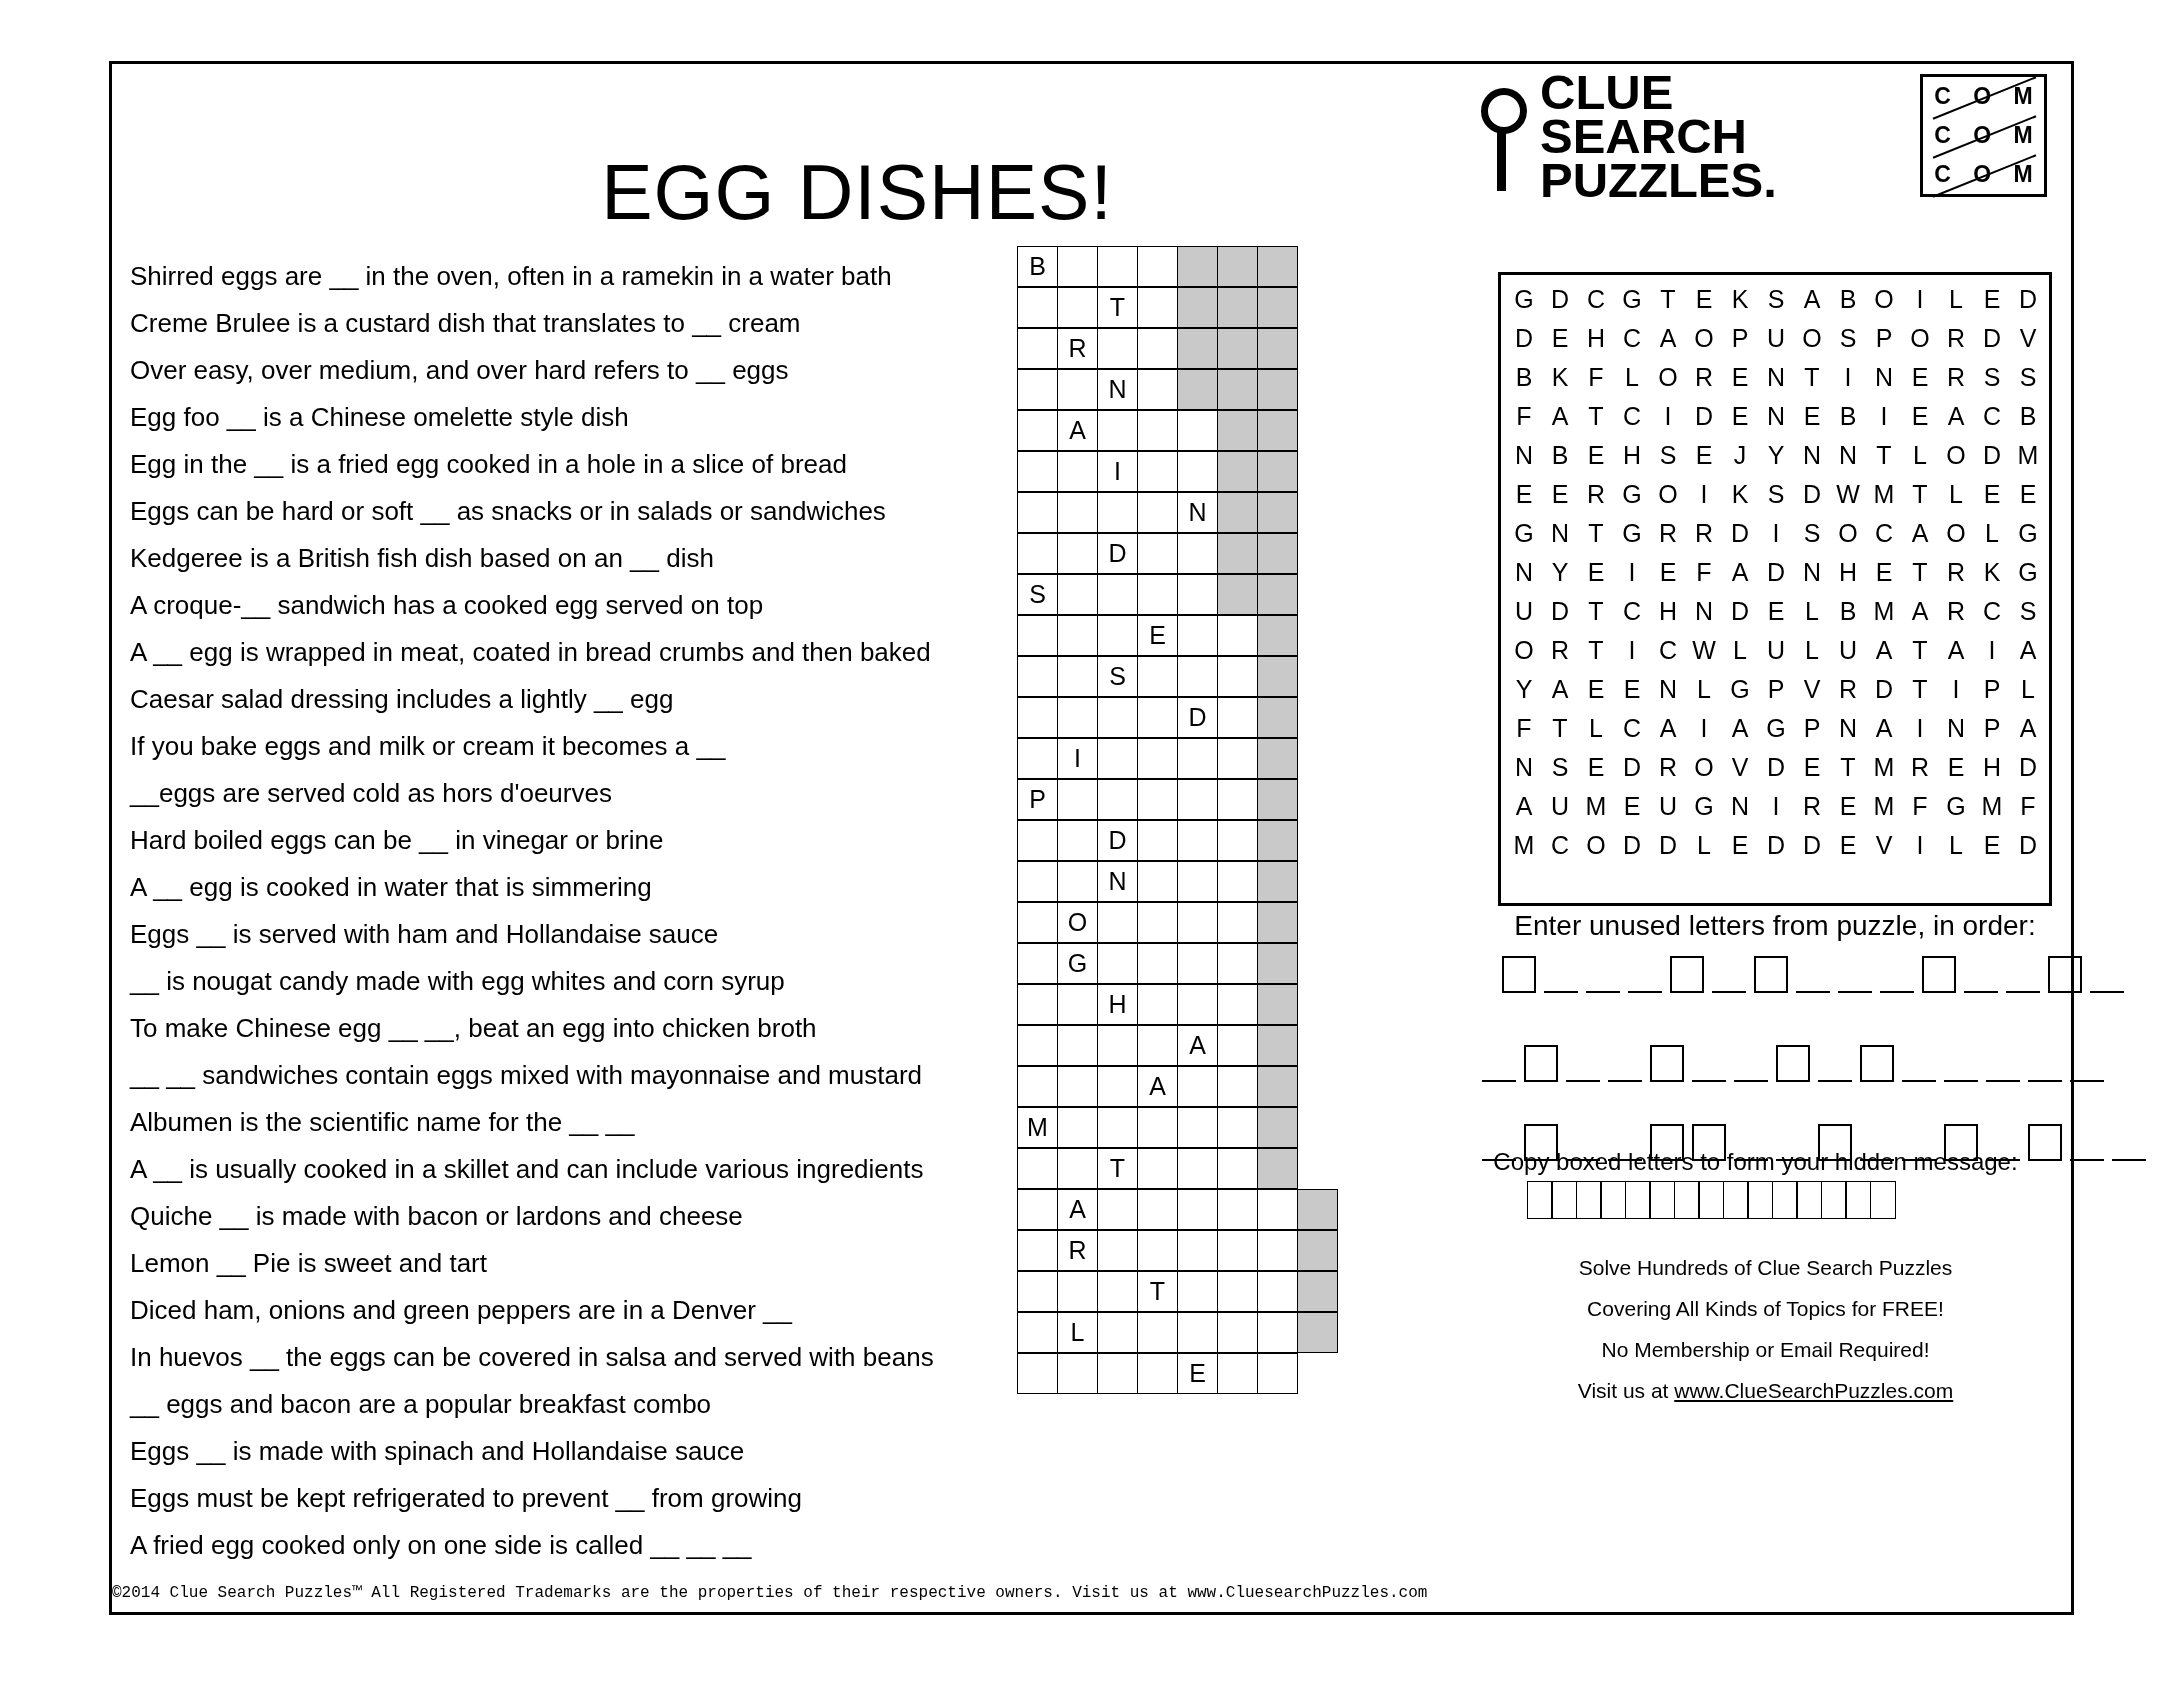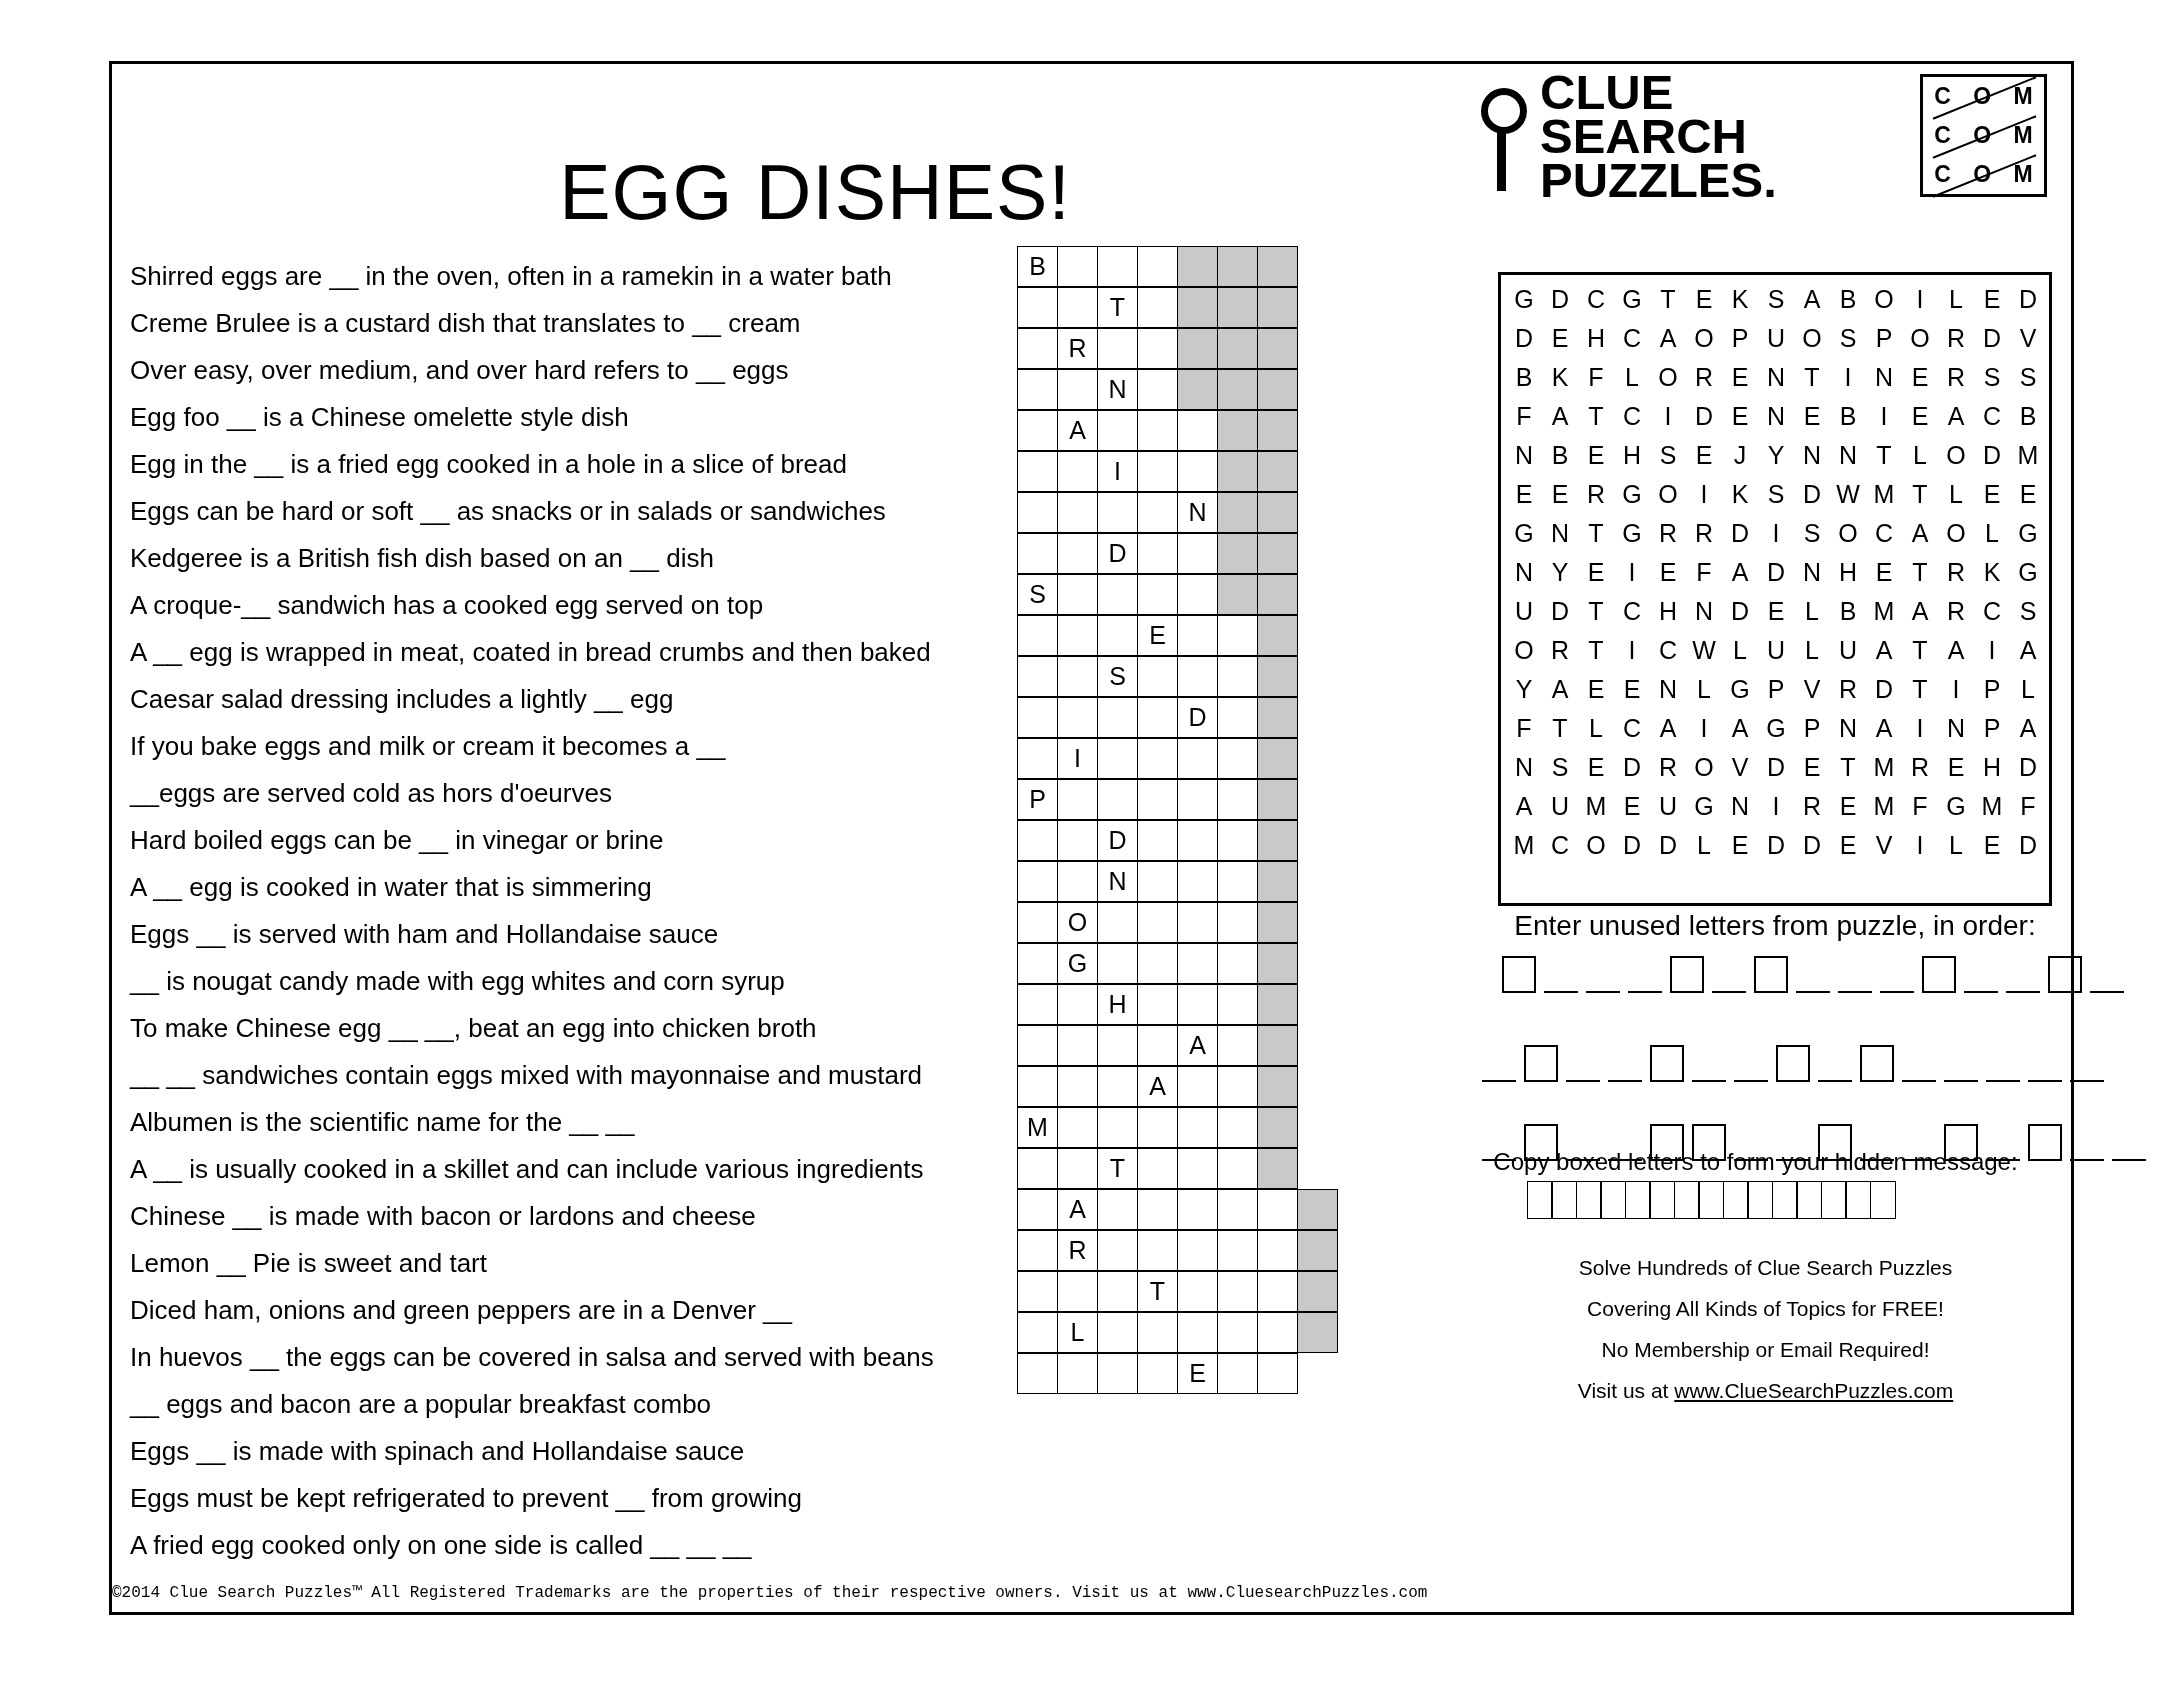--- a/index.html
+++ b/index.html
@@ -1,21 +1,21 @@
 <!DOCTYPE html>
 <html><head>
 <meta charset="utf-8">
 <style>
   html,body{margin:0;padding:0;background:#fff;}
   body{width:2178px;height:1683px;font-family:"Liberation Sans",sans-serif;color:#000;}
   #page{position:relative;width:2178px;height:1683px;box-sizing:border-box;}
   .sheet{position:absolute;left:109px;top:61px;width:1965px;height:1554px;border:3px solid #000;box-sizing:border-box;background:#fff;}
 
   
-  .title{position:absolute;left:0;top:84px;width:1406px;text-align:center;font-size:77px;letter-spacing:1px;font-family:"Liberation Sans",sans-serif;}
+  .title{position:absolute;left:0;top:84px;width:1406px;text-align:center;font-size:77px;letter-spacing:1px;font-family:"Liberation Sans",sans-serif;padding-left:42px;}
   .logo{position:absolute;right:18px;top:2px;width:584px;height:139px;}
   .logo .magn{position:absolute;left:8px;top:18px;width:65px;height:109px;}
   .logo .mcirc{position:absolute;left:4px;top:4px;width:46px;height:46px;border:7px solid #000;border-radius:50%;box-sizing:border-box;}
   .logo .mhandle{position:absolute;left:20px;top:46px;width:9px;height:61px;background:#000;transform:rotate(0deg);}
   .logo .ltext{position:absolute;left:71px;top:4px;font-size:49px;line-height:44px;font-weight:bold;letter-spacing:0px;font-family:"Liberation Sans",sans-serif;}
   .logo .ltext div{height:44px;}
   .comgrid{position:absolute;right:6px;top:8px;width:127px;height:123px;border:3px solid #000;box-sizing:border-box;display:flex;flex-direction:column;}
   .comgrid .crow{flex:1;display:flex;align-items:center;justify-content:space-around;font-size:23px;font-weight:bold;position:relative;}
   .comgrid .crow span{z-index:2;}
   .comgrid .crow:after{content:"";position:absolute;left:6px;top:50%;width:111px;height:2px;background:#000;transform:rotate(-22deg);}
@@ -102,21 +102,21 @@
         <div class="clue">If you bake eggs and milk or cream it becomes a __</div>
         <div class="clue">__eggs are served cold as hors d'oeurves</div>
         <div class="clue">Hard boiled eggs can be __ in vinegar or brine</div>
         <div class="clue">A __ egg is cooked in water that is simmering</div>
         <div class="clue">Eggs __ is served with ham and Hollandaise sauce</div>
         <div class="clue">__ is nougat candy made with egg whites and corn syrup</div>
         <div class="clue">To make Chinese egg __ __, beat an egg into chicken broth</div>
         <div class="clue">__ __ sandwiches contain eggs mixed with mayonnaise and mustard</div>
         <div class="clue">Albumen is the scientific name for the __ __</div>
         <div class="clue">A __ is usually cooked in a skillet and can include various ingredients</div>
-        <div class="clue">Chinese __ is made with bacon or lardons and cheese</div>
+        <div class="clue">Quiche __ is made with bacon or lardons and cheese</div>
         <div class="clue">Lemon __ Pie is sweet and tart</div>
         <div class="clue">Diced ham, onions and green peppers are in a Denver __</div>
         <div class="clue">In huevos __ the eggs can be covered in salsa and served with beans</div>
         <div class="clue">__ eggs and bacon are a popular breakfast combo</div>
         <div class="clue">Eggs __ is made with spinach and Hollandaise sauce</div>
         <div class="clue">Eggs must be kept refrigerated to prevent __ from growing</div>
         <div class="clue">A fried egg cooked only on one side is called __ __ __</div>
       </div>
 
     <div class="agrid">

